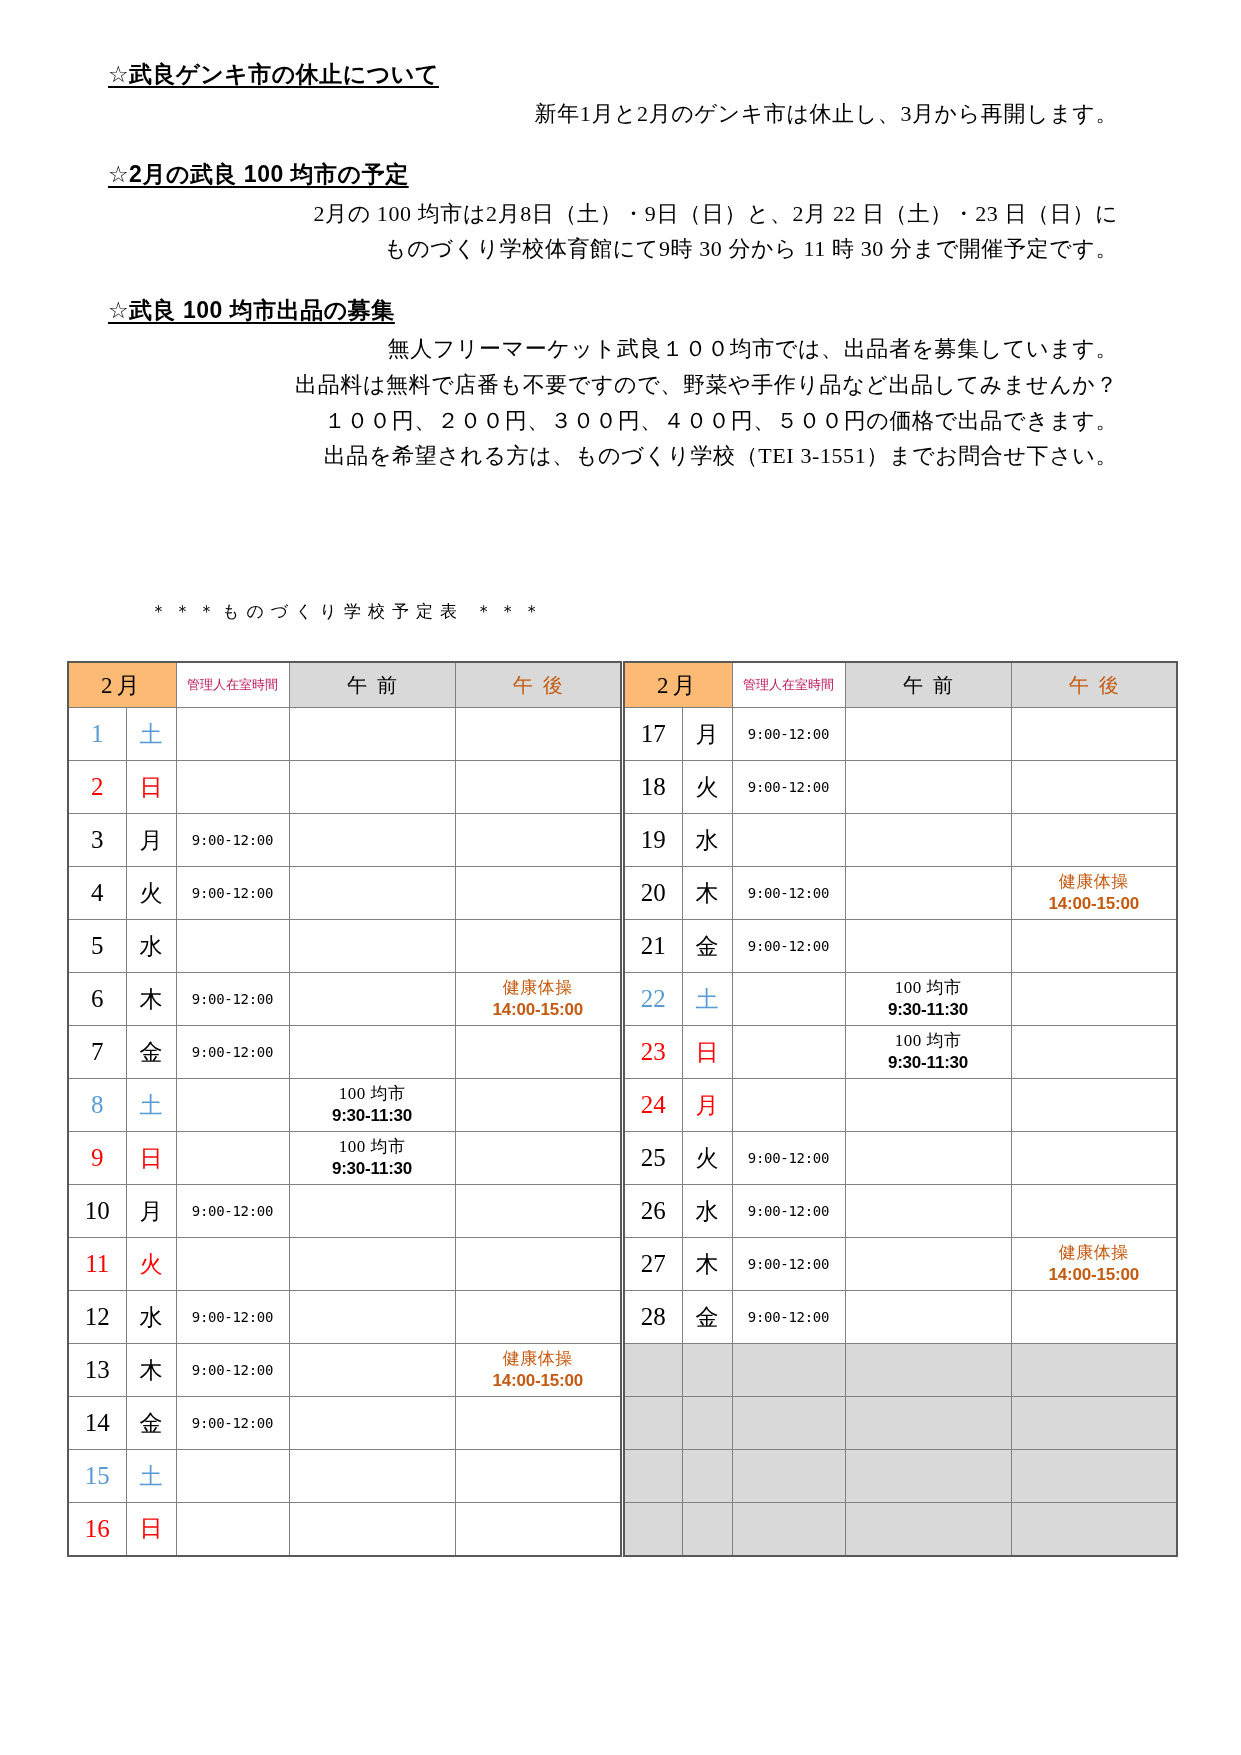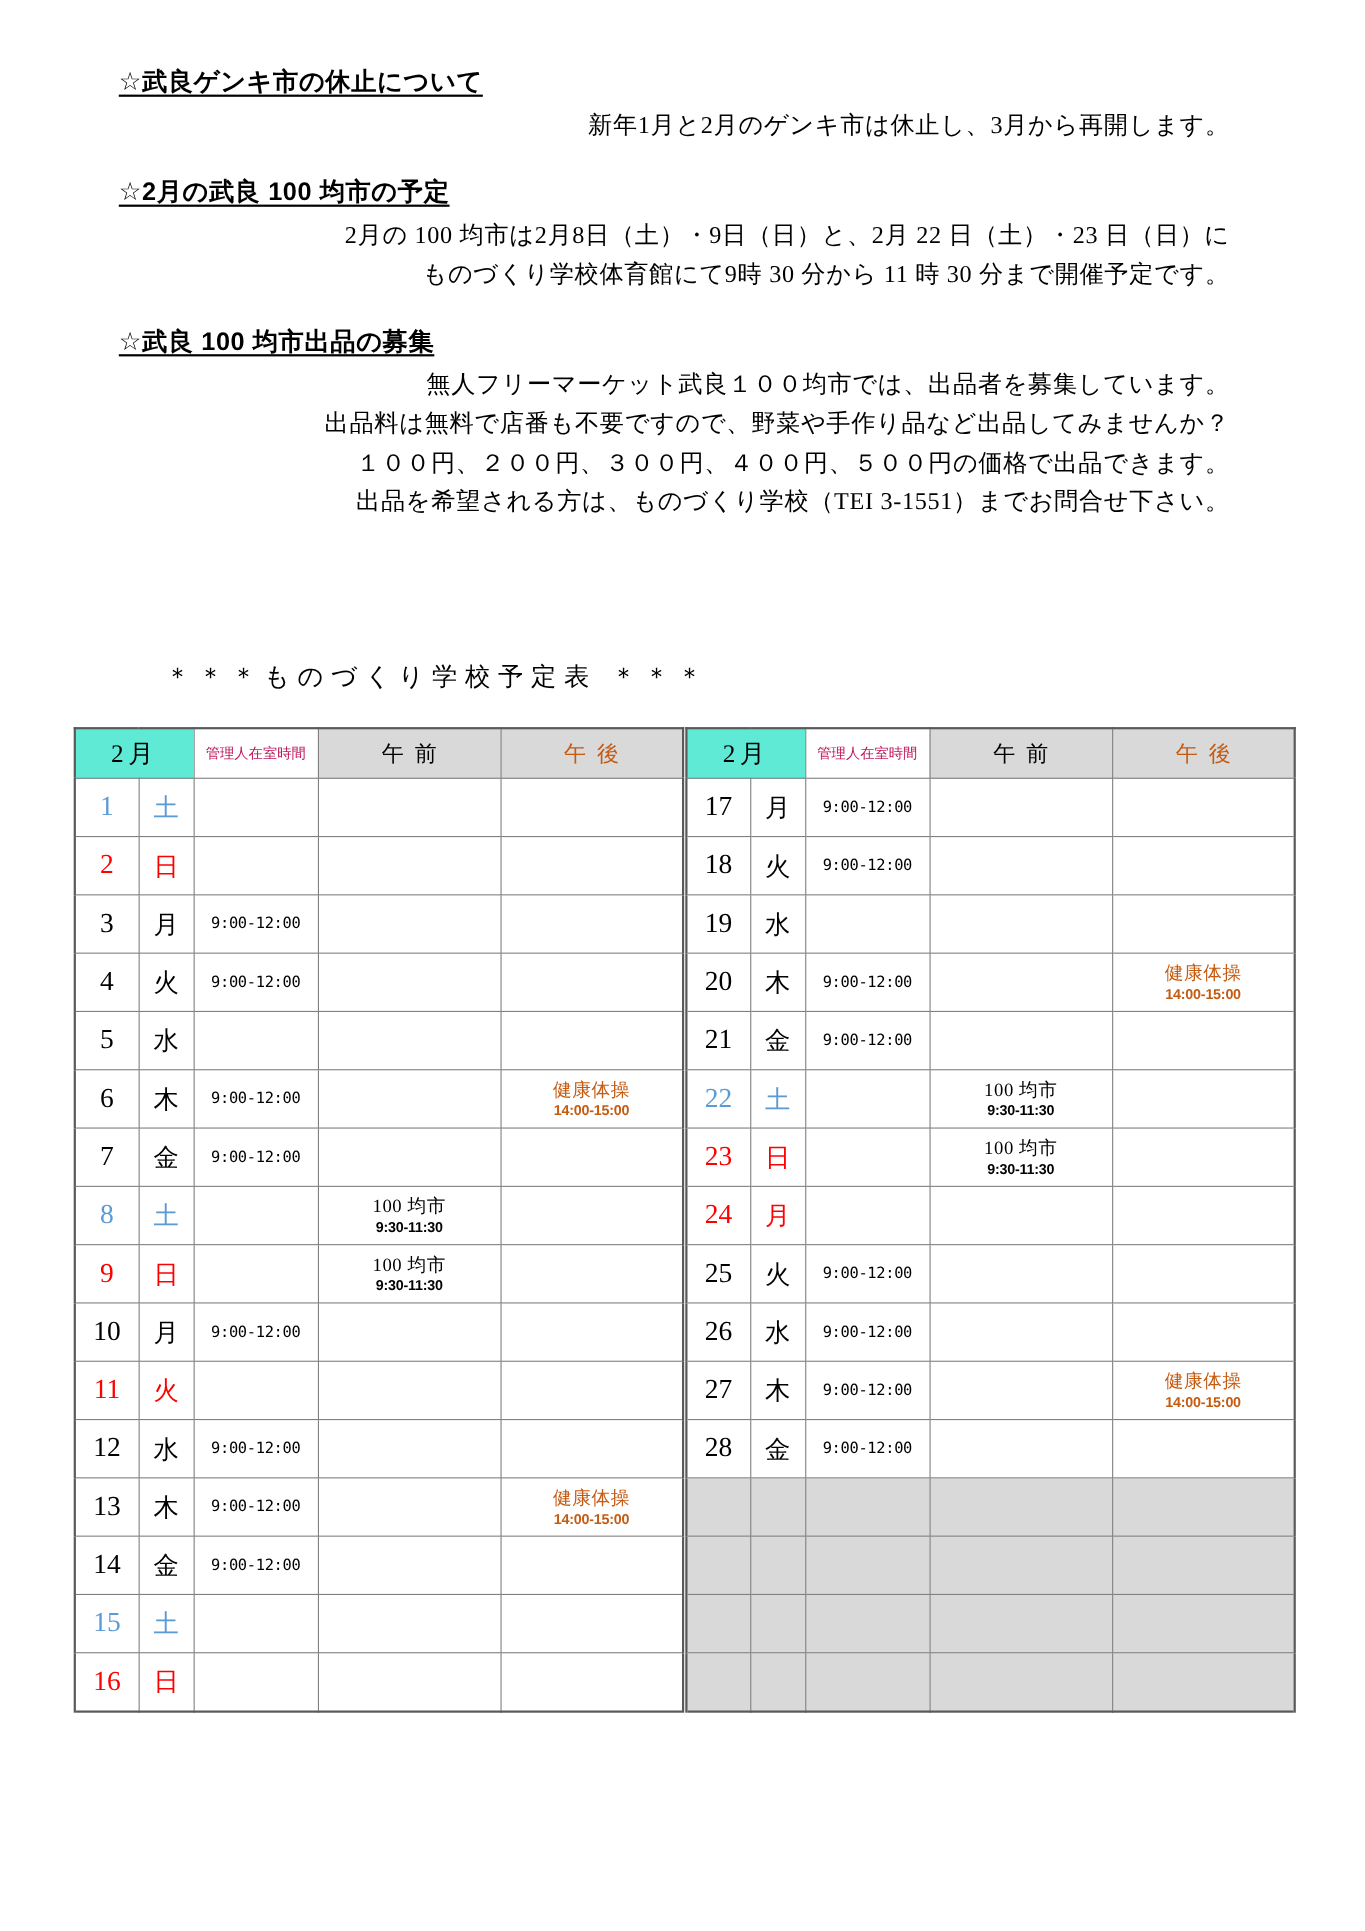--- a/index.html
+++ b/index.html
@@ -61,21 +61,21 @@
     white-space: pre-wrap;
     margin: 0;
   }
 
   
   .schedule-title {
     position: absolute;
     left: 150px;
     top: 600px;
     font-family: "Liberation Serif", "DejaVu Serif", serif;
-    font-size: 23px;
+    font-size: 17px;
     letter-spacing: 7px;
     white-space: pre;
   }
 
   
   .tables-wrap {
     position: absolute;
     left: 67px;
     top: 661px;
     width: 1107px;
@@ -115,21 +115,21 @@
   thead th {
     height: 44px;
     font-weight: normal;
     border-bottom: 2px solid #595959;
   }
 
   th.h-month {
     font-family: "Liberation Serif", "DejaVu Serif", serif;
     font-size: 23px;
     letter-spacing: 4px;
-    background: #5eead4;
+    background: #fdba74;
     color: #000000;
   }
   th.h-mgr {
     font-family: Liberation Sans, sans-serif;
     font-size: 13px;
     letter-spacing: 0px;
     background: #ffffff;
     color: #be185d;
   }
   th.h-am {
@@ -172,21 +172,21 @@
 
   .ev-name {
     display: block;
     font-family: "Liberation Serif", "DejaVu Serif", serif;
     font-size: 17px;
     letter-spacing: 0.5px;
   }
   .ev-time {
     display: block;
     font-family: "Liberation Sans", "DejaVu Sans", sans-serif;
-    font-size: 13px;
+    font-size: 17px;
     font-weight: bold;
     letter-spacing: -0.2px;
   }
 
   .c-sat  { color: #5B9BD5; }
   .c-sun  { color: #FF0000; }
   .c-hol  { color: #FF0000; }
   .c-wday { color: #000000; }
 
   .pm-event .ev-name,

